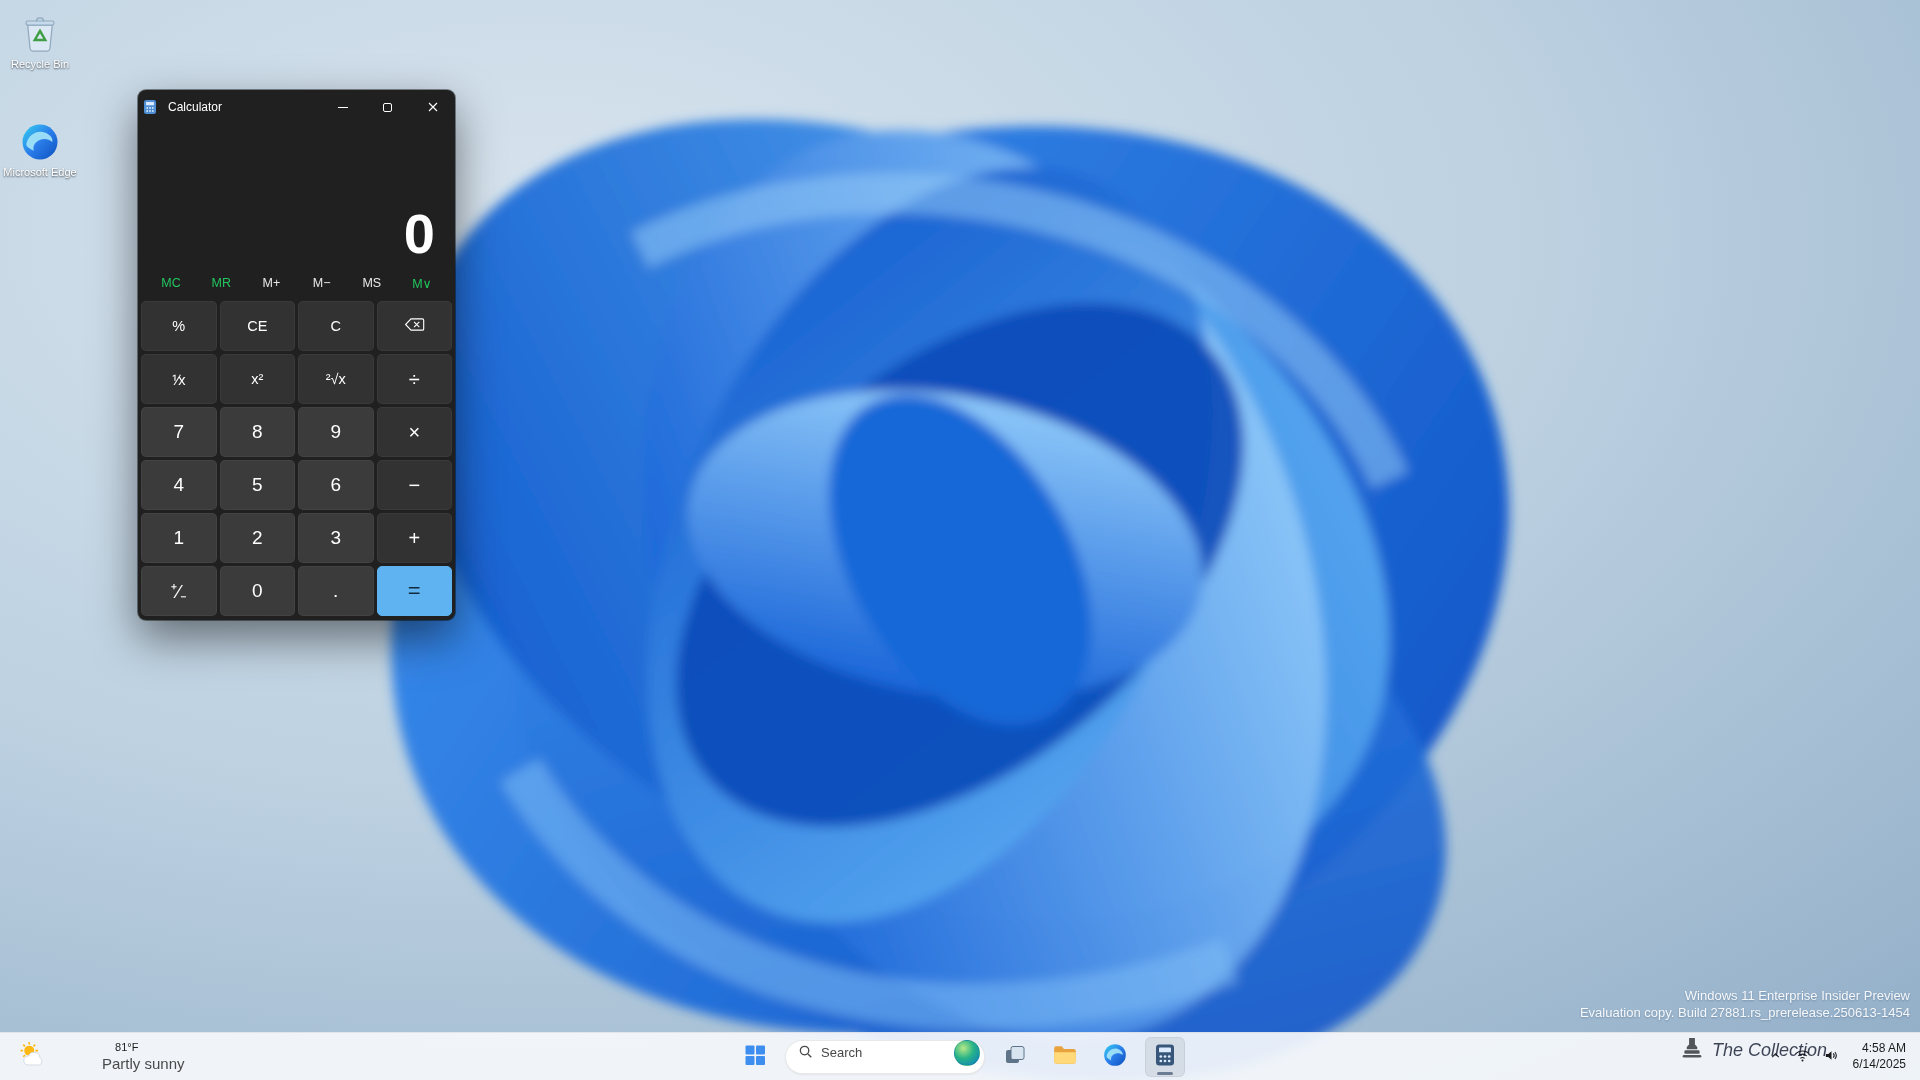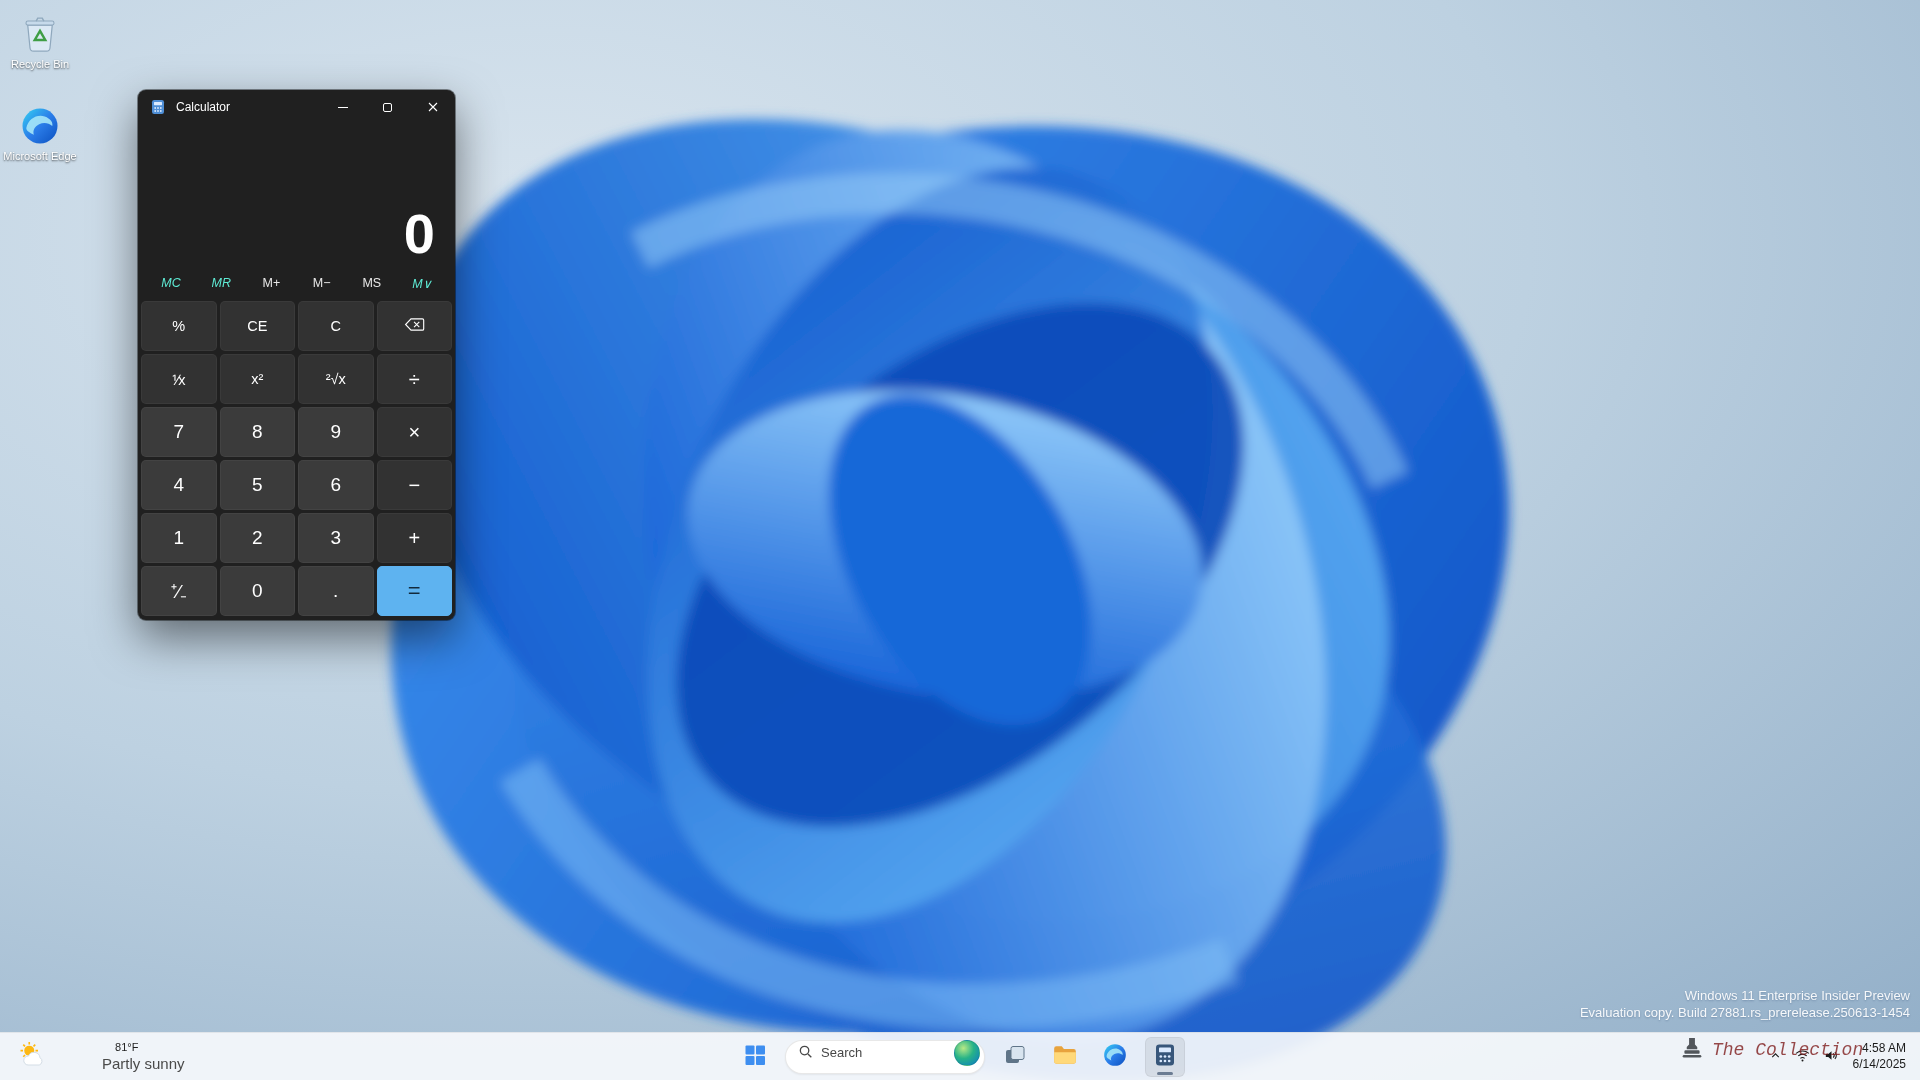--- a/index.html
+++ b/index.html
@@ -13,57 +13,57 @@
 
   
   .desktop-icon {
     position:absolute; width:76px; text-align:center;
     color:#fff; font-size:11px; line-height:1.2; z-index:2;
     text-shadow:0 1px 2px rgba(0,0,0,.7);
     display:flex; flex-direction:column; align-items:center; gap:2px;
   }
   .desktop-icon .di-img { width:44px; height:44px; display:flex; align-items:center; justify-content:center; }
   .icon-recycle { left:2px; top:12px; }
-  .icon-edge    { left:2px; top:104px; }
+  .icon-edge    { left:2px; top:120px; }
 
   
   .os-watermark {
     position:absolute; right:10px; bottom:58px; z-index:2;
     text-align:right; color:rgba(255,255,255,.92); font-size:13px; line-height:1.35;
     text-shadow:0 1px 2px rgba(0,30,80,.25);
   }
 
   
   .calc {
     position:absolute; left:138px; top:90px; width:317px; height:530px; z-index:10;
     background:#202020; color:#fff; border-radius:8px; overflow:hidden;
     box-shadow:0 18px 45px rgba(0,0,0,.5), 0 0 0 1px rgba(0,0,0,.4);
     display:flex; flex-direction:column;
   }
-  .calc-titlebar { height:34px; flex:0 0 34px; display:flex; align-items:center; padding-left:12px; }
+  .calc-titlebar { height:34px; flex:0 0 34px; display:flex; align-items:center; padding-left:4px; }
   .calc-app-icon { width:16px; height:16px; }
   .calc-title { font-size:12px; margin-left:10px; color:#fff; }
   .win-controls { margin-left:auto; display:flex; height:100%; }
   .win-btn { width:45px; height:100%; display:flex; align-items:center; justify-content:center; background:none; border:none; }
   .glyph-min { width:10px; height:1px; background:#fff; display:block; }
   .glyph-max { width:9px; height:9px; border:1px solid #fff; border-radius:2px; display:block; }
 
   .calc-header { height:40px; flex:0 0 40px; display:flex; align-items:center; gap:4px; padding:0 14px 0 6px; }
   .icon-btn { width:34px; height:32px; border:none; background:none; border-radius:5px; display:flex; align-items:center; justify-content:center; }
   .calc-mode { font-size:20px; font-weight:700; margin:0 2px 0 2px; letter-spacing:.2px; }
   .spacer { flex:1; }
 
   .calc-display {
     flex:1; display:flex; align-items:flex-end; justify-content:flex-end;
     padding:0 20px 6px 20px; font-size:56px; font-weight:600; line-height:1;
   }
 
   .memory-row { flex:0 0 30px; display:flex; align-items:stretch; padding:0 8px; }
   .mem-btn { flex:1; background:none; border:none; color:#e8e8e8; font-size:12.5px; font-family:inherit; border-radius:4px; }
-  .mem-btn.disabled { color:#5eead4;font-style:italic; }
+  .mem-btn.disabled { color:#22c55e; }
 
   .keypad {
     flex:0 0 322px; display:grid; grid-template-columns:repeat(4,1fr); grid-auto-rows:1fr;
     gap:3px; padding:3px 3px 4px 3px;
   }
   .key {
     border-radius:5px; border:1px solid rgba(255,255,255,.045);
     background:#323232; color:#fff; font-size:14.5px; font-family:inherit;
     display:flex; align-items:center; justify-content:center;
   }
@@ -102,22 +102,22 @@
   .tb-right { position:absolute; right:4px; display:flex; align-items:center; gap:2px; height:100%; }
   .tray-btn { height:36px; border:none; background:none; border-radius:5px; display:flex; align-items:center; justify-content:center; padding:0 5px; }
   .tb-clock { text-align:right; font-size:12px; color:#1b1b1b; line-height:1.3; padding:0 10px 0 6px; border-radius:5px; }
 
   
   .collection-watermark {
     position:absolute; left:1678px; top:1034px; z-index:30; pointer-events:none;
     display:flex; align-items:center; gap:6px; opacity:.8;
   }
   .collection-watermark .cw-text {
-    font-family:Liberation Mono, monospace; font-style:italic;
-    font-size:18px; color:#7f1d1d;
+    font-family:Liberation Sans, sans-serif; font-style:italic;
+    font-size:18px; color:#0f172a;
   }
 </style>
 </head>
 <body>
 
 <div class="wallpaper">
   <svg width="1920" height="1080" viewBox="0 0 1920 1080" preserveAspectRatio="none">
     <defs>
       <radialGradient id="bgGrad" cx="28%" cy="22%" r="115%">
         <stop offset="0%" stop-color="#d8e4ee"></stop>

